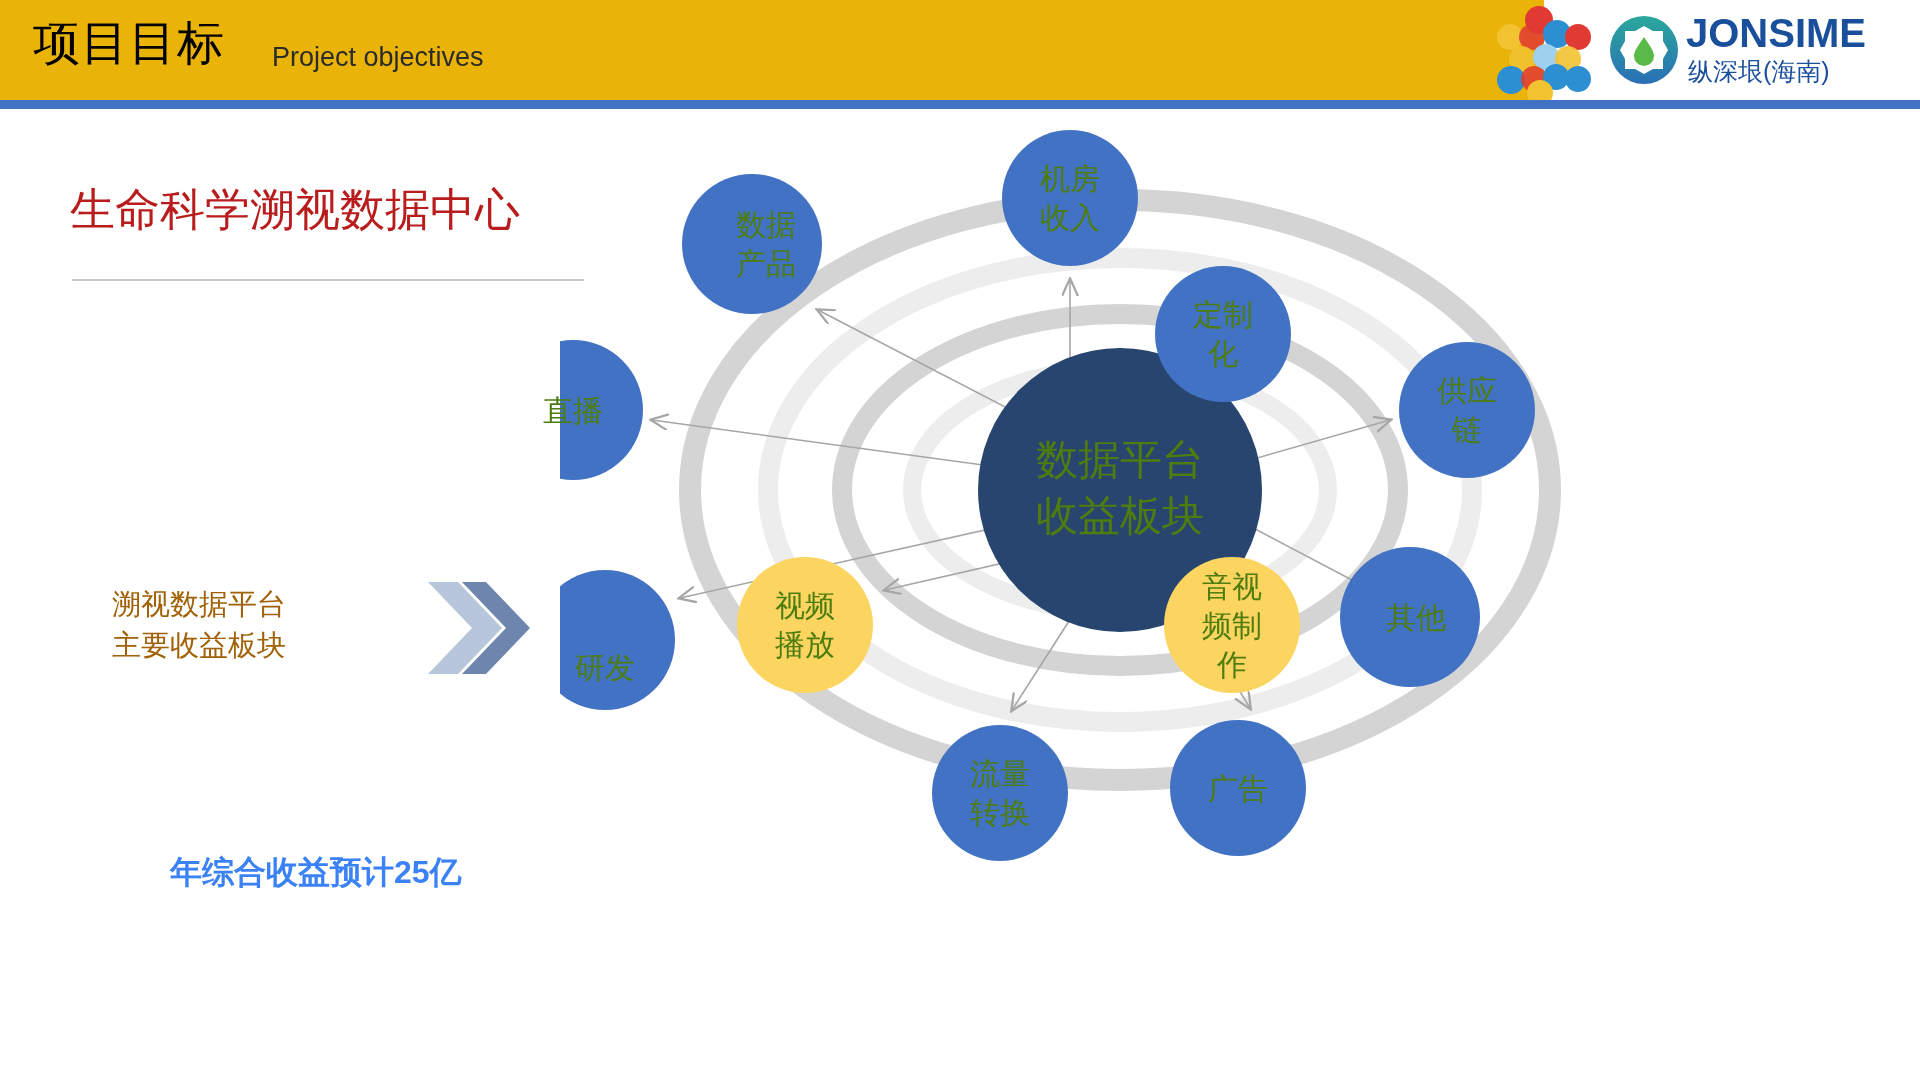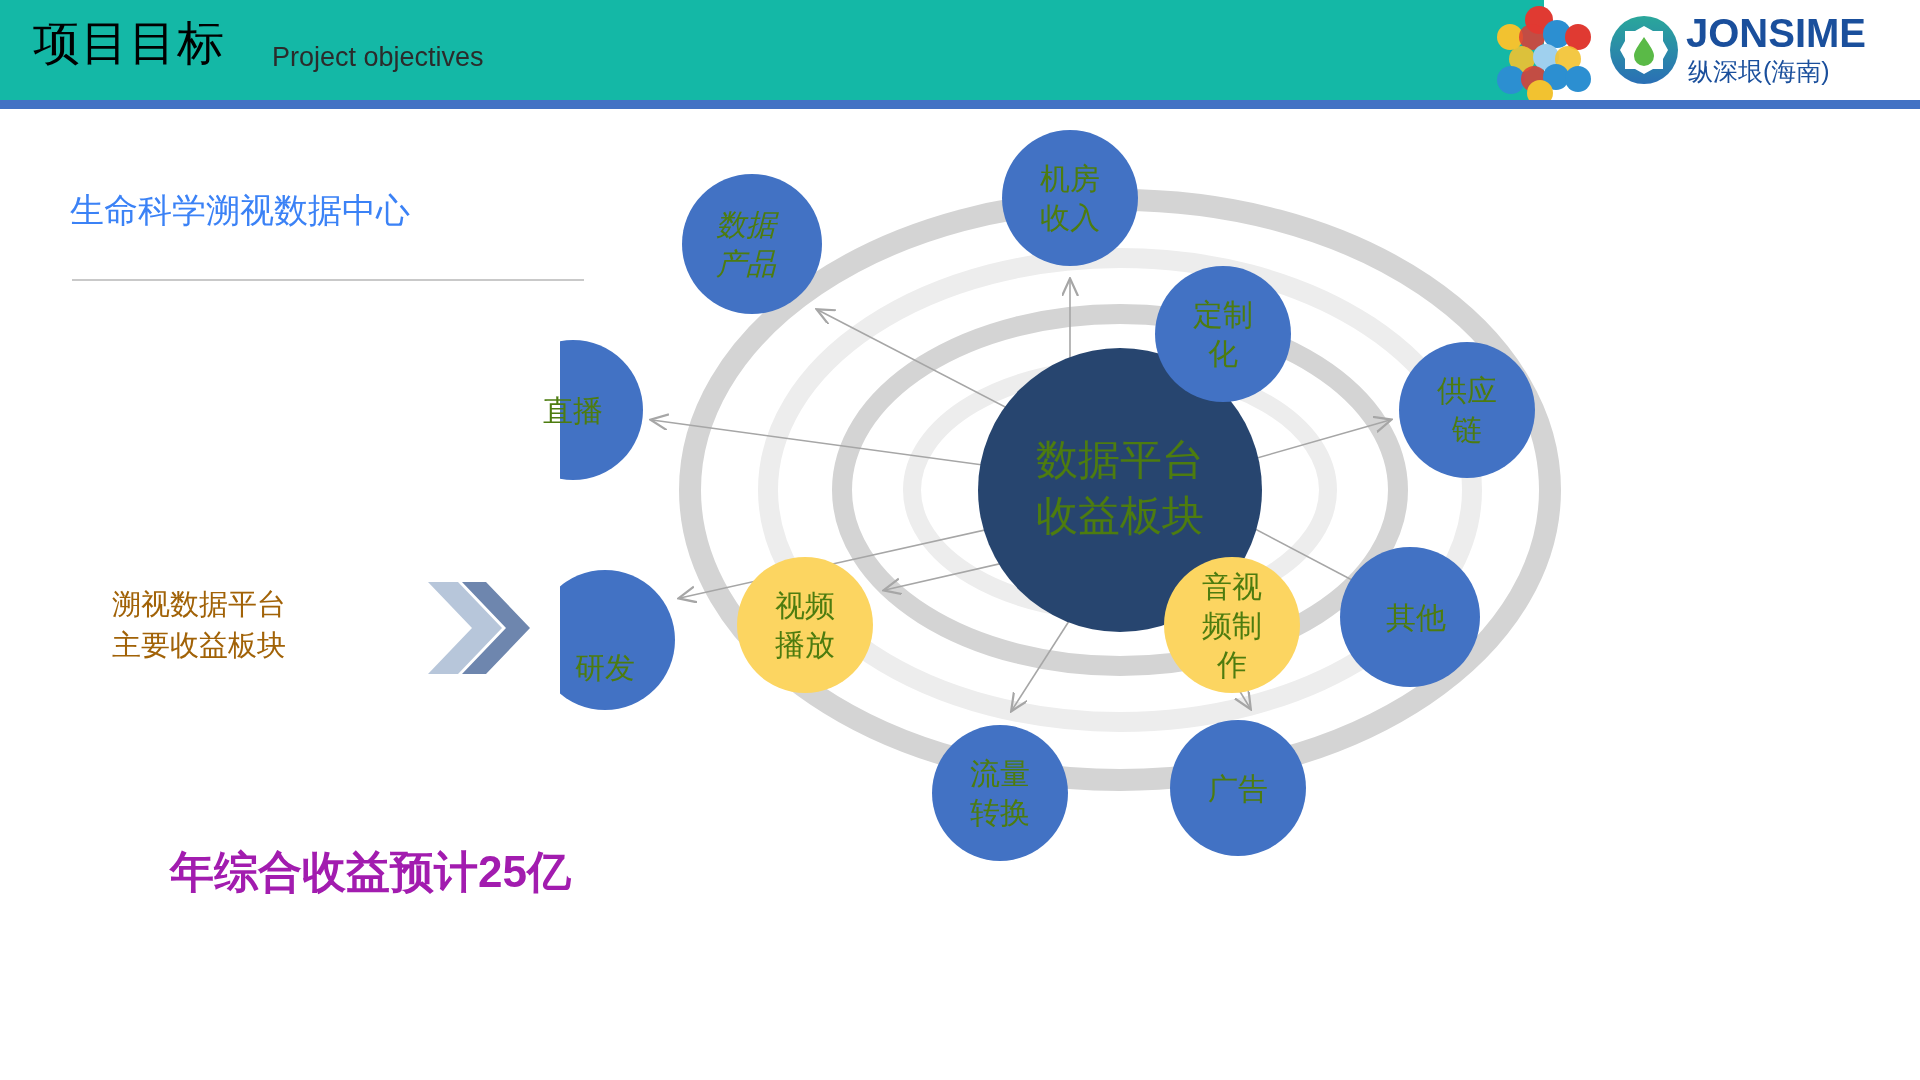--- a/index.html
+++ b/index.html
@@ -14,21 +14,21 @@
     overflow: hidden;
     font-family: "Liberation Sans", "DejaVu Sans", sans-serif;
   }
 
   
   #header {
     position: absolute;
     left: 0; top: 0;
     width: 1544px;
     height: 100px;
-    background: #14b8a6;
+    background: #eab308;
   }
   #header-rule {
     position: absolute;
     left: 0; top: 100px;
     width: 1920px;
     height: 9px;
     background: #4272C4;
   }
   #title-zh {
     position: absolute;
@@ -82,23 +82,23 @@
     font-size: 25px;
     line-height: 30px;
     color: #1a4f9c;
     white-space: nowrap;
   }
 
   
   #section-title {
     position: absolute;
     left: 70px; top: 182px;
-    font-size: 34px;
+    font-size: 45px;
     line-height: 56px;
-    color: #3b82f6;
+    color: #b91c1c;
     white-space: nowrap;
   }
   #section-underline {
     position: absolute;
     left: 72px; top: 279px;
     width: 512px; height: 2px;
     background: #c9c9c9;
   }
   #subtitle-block {
     position: absolute;
@@ -109,24 +109,24 @@
     white-space: nowrap;
   }
   #chevrons {
     position: absolute;
     left: 428px; top: 578px;
     width: 118px; height: 100px;
   }
   #highlight-text {
     position: absolute;
     left: 170px; top: 848px;
-    font-size: 44px;
+    font-size: 32px;
     font-weight: bold;
     line-height: 48px;
-    color: #a21caf;
+    color: #3b82f6;
     white-space: nowrap;
   }
 
   
   #diagram {
     position: absolute;
     left: 560px; top: 120px;
     width: 1360px; height: 960px;
   }
   #diagram svg { display: block; }
@@ -242,21 +242,21 @@
       <circle cx="245" cy="505" r="68" fill="#FCD561"></circle>
       <circle cx="672" cy="505" r="68" fill="#FCD561"></circle>
       <circle cx="440" cy="673" r="68" fill="#4272C4"></circle>
       <circle cx="678" cy="668" r="68" fill="#4272C4"></circle>
     </svg>
 
   <div class="node-label center" style="left:410px; top:312px; width:300px;">数据平台
 收益板块</div>
 <div class="node-label" style="left: 442px; width: 136px; top: 39px;">机房
 收入</div>
-    <div class="node-label" style="left: 116px; width: 140px; top: 85px; font-style: italic;">数据
+    <div class="node-label" style="left: 136px; width: 140px; top: 85px;">数据
 产品</div>
     <div class="node-label" style="left: 595px; width: 136px; top: 175px;">定制
 化</div>
     <div class="node-label" style="left: 839px; width: 136px; top: 251px;">供应
 链</div>
     <div class="node-label" style="left: -57px; width: 140px; top: 270.5px;">直播</div>
     <div class="node-label" style="left: 780px; width: 152px; top: 477.5px;">其他</div>
     <div class="node-label" style="left: -25px; width: 140px; top: 500.5px; margin-top: 27px;">研发</div>
     <div class="node-label" style="left: 177px; width: 136px; top: 466px;">视频
 播放</div>

